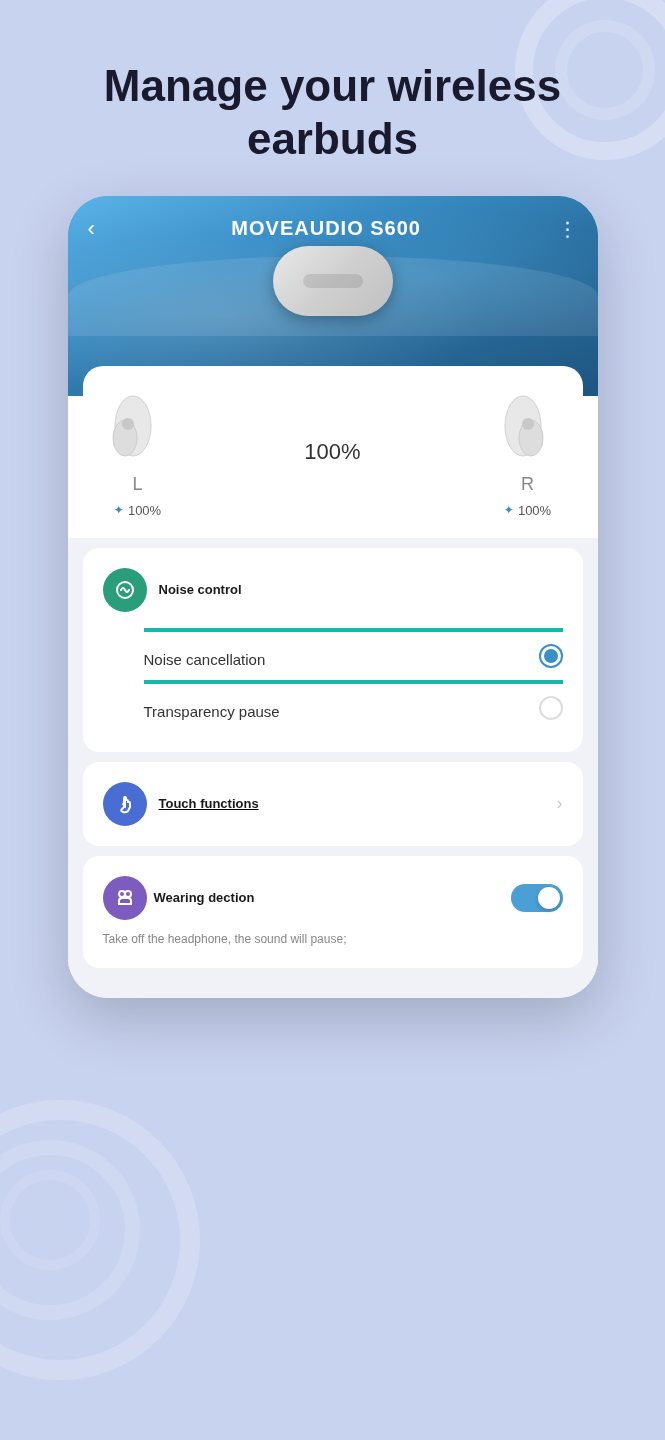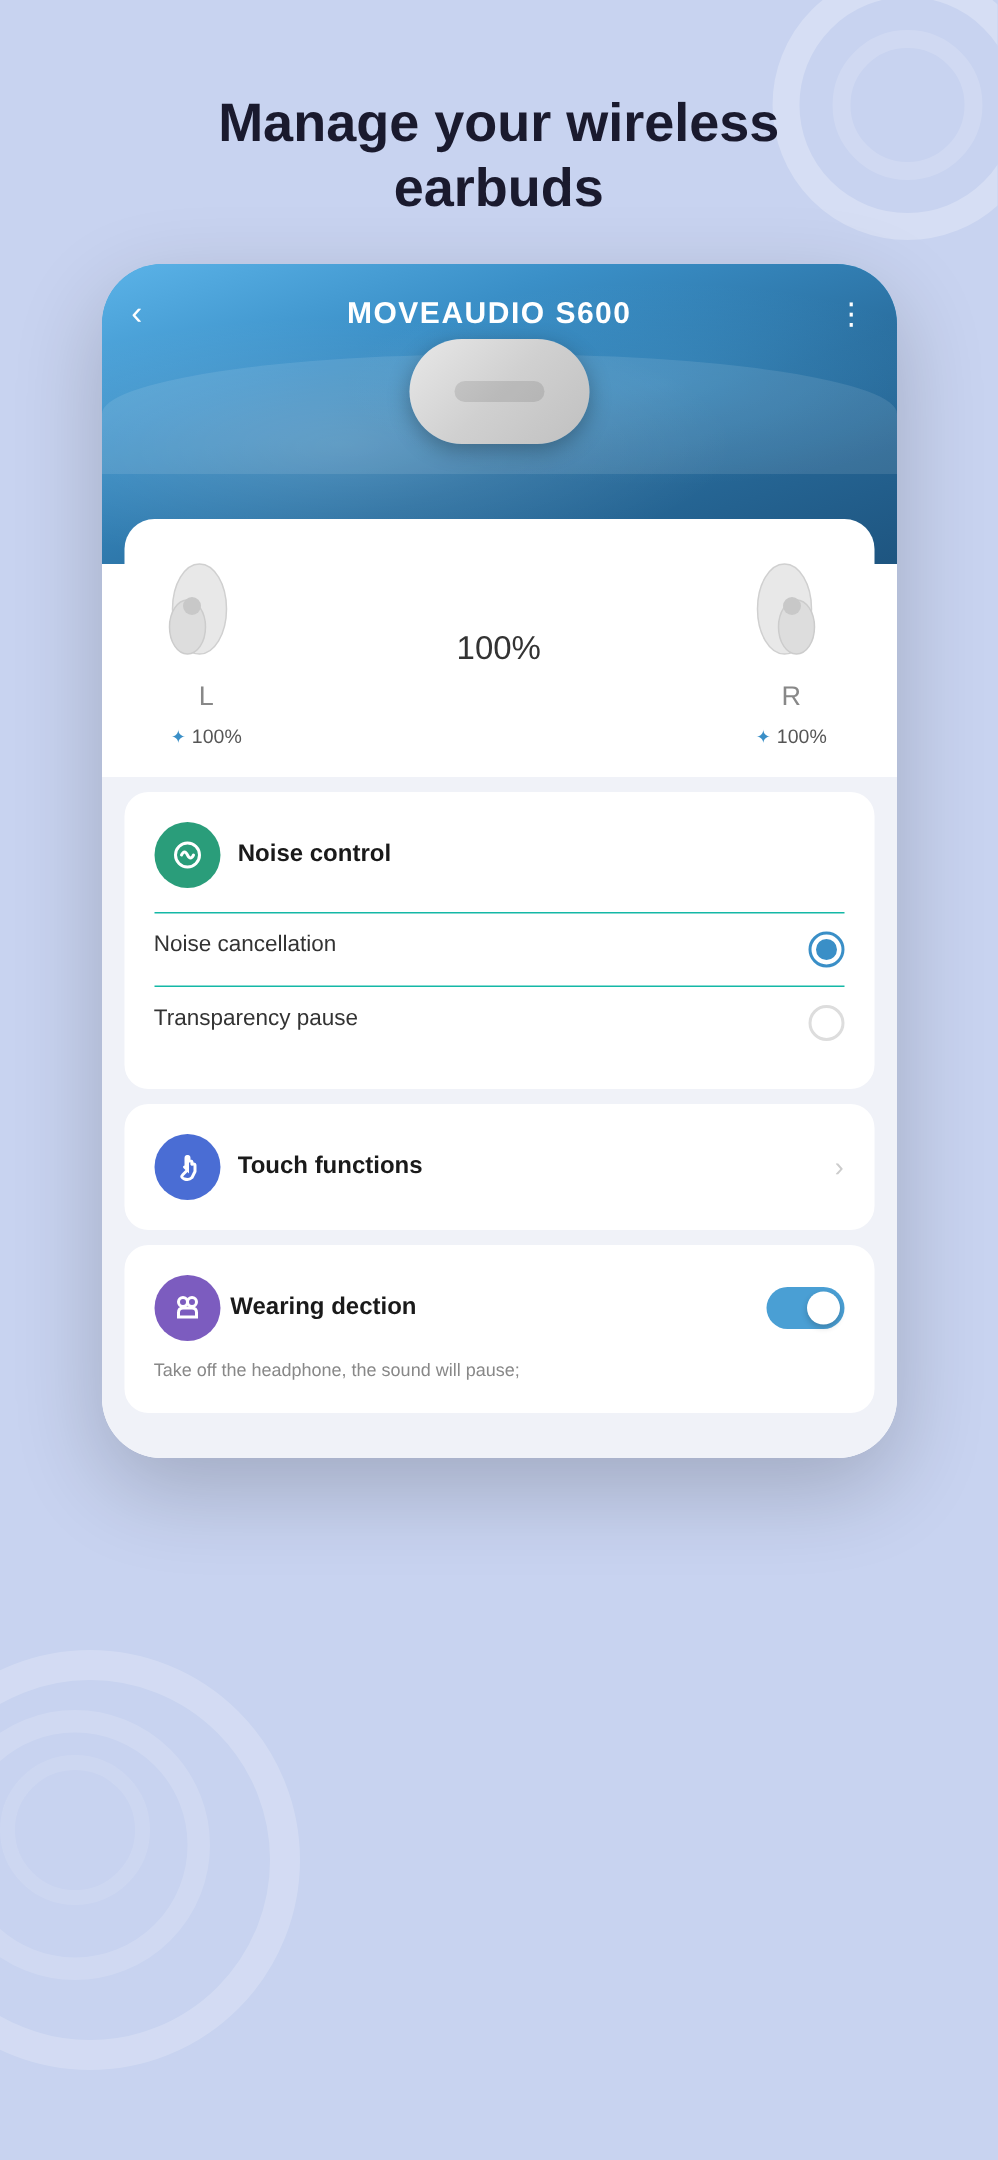--- a/index.html
+++ b/index.html
@@ -15,21 +15,21 @@
 
     
     .title-section {
       text-align: center;
       padding: 60px 40px 30px;
       position: relative;
       z-index: 2;
     }
 
     .main-title {
-      font-size: 36px;
+      font-size: 44px;
       font-weight: 700;
       color: #1a1a2e;
       line-height: 1.2;
     }
 
     
     .phone-mockup {
       position: relative;
       margin: 0 auto;
       width: 530px;
@@ -214,32 +214,33 @@
       background: #4a6dd4;
       color: white;
     }
 
     .icon-purple {
       background: #7c5cbf;
       color: white;
     }
 
     .section-title {
-      font-size: 16px;
+      font-size: 13px;
       font-weight: 600;
       color: #1a1a1a;
     }
 
     
     .radio-option {
       display: flex;
-      align-items: flex-start;
+      align-items: flex-end;
       justify-content: space-between;
       padding: 12px 0;
-      border-top: 1px solid #14b8a6;
+      border-top: 4px solid #14b8a6;
+      margin-left: 41px;
     }
 
     .radio-label {
       font-size: 15px;
       color: #333;
     }
 
     .radio-circle {
       width: 24px;
       height: 24px;
@@ -268,20 +269,21 @@
     .touch-row {
       display: flex;
       align-items: center;
       justify-content: space-between;
     }
 
     .touch-left {
       display: flex;
       align-items: center;
       gap: 12px;
+      text-decoration: underline;
     }
 
     .chevron-right {
       color: #ccc;
       font-size: 18px;
     }
 
     
     .wearing-card {
       background: white;

